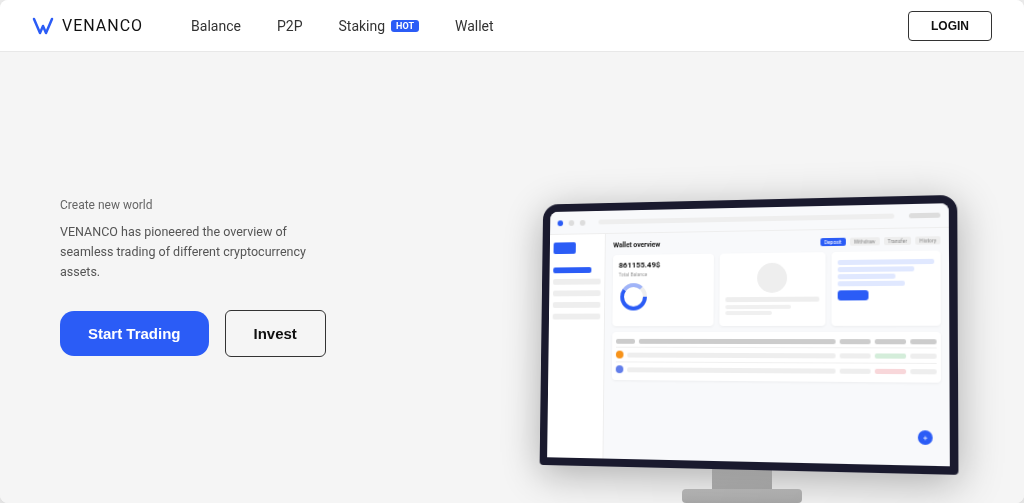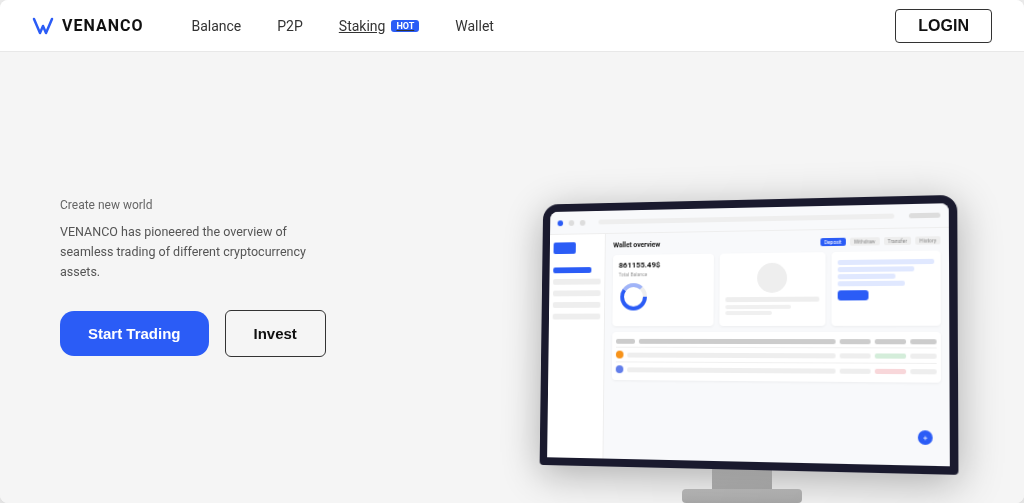--- a/index.html
+++ b/index.html
@@ -36,61 +36,60 @@
       align-items: center;
       gap: 8px;
       margin-right: 48px;
     }
     .logo-icon {
       width: 22px;
       height: 22px;
     }
     .logo-text {
       font-size: 16px;
-      font-weight: 700;
+      font-weight: 400;
       color: #111;
       letter-spacing: 1px;
     }
     .nav-links {
       display: flex;
       align-items: center;
       gap: 36px;
       flex: 1;
     }
     .nav-link {
       font-size: 14px;
       color: #333;
       cursor: pointer;
       text-decoration: none;
     }
     .staking-wrapper {
       display: flex;
       align-items: center;
       gap: 6px;
-      text-decoration: underline;
     }
     .hot-badge {
       background: #2b5cf6;
       color: #fff;
       font-size: 9px;
       font-weight: 700;
       padding: 1px 5px;
       border-radius: 3px;
     }
     .nav-actions {
       display: flex;
       align-items: center;
       gap: 12px;
     }
     .btn-login {
       padding: 7px 22px;
       border: 1.5px solid #333;
       background: transparent;
       border-radius: 4px;
-      font-size: 16px;
+      font-size: 12px;
       font-weight: 600;
       color: #111;
       cursor: pointer;
     }
     .btn-signup {
       padding: 7px 22px;
       border: none;
       background: #2b5cf6;
       border-radius: 4px;
       font-size: 13px;

